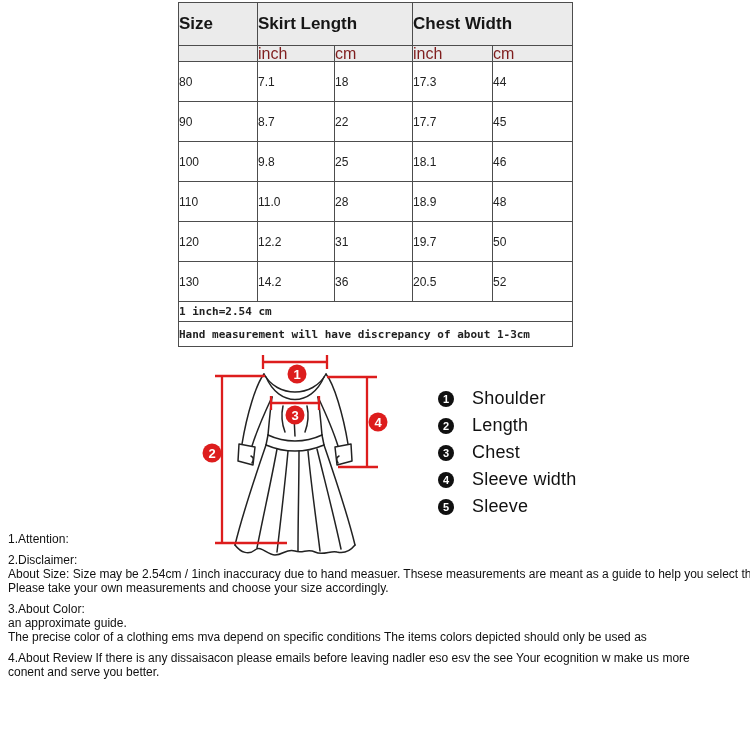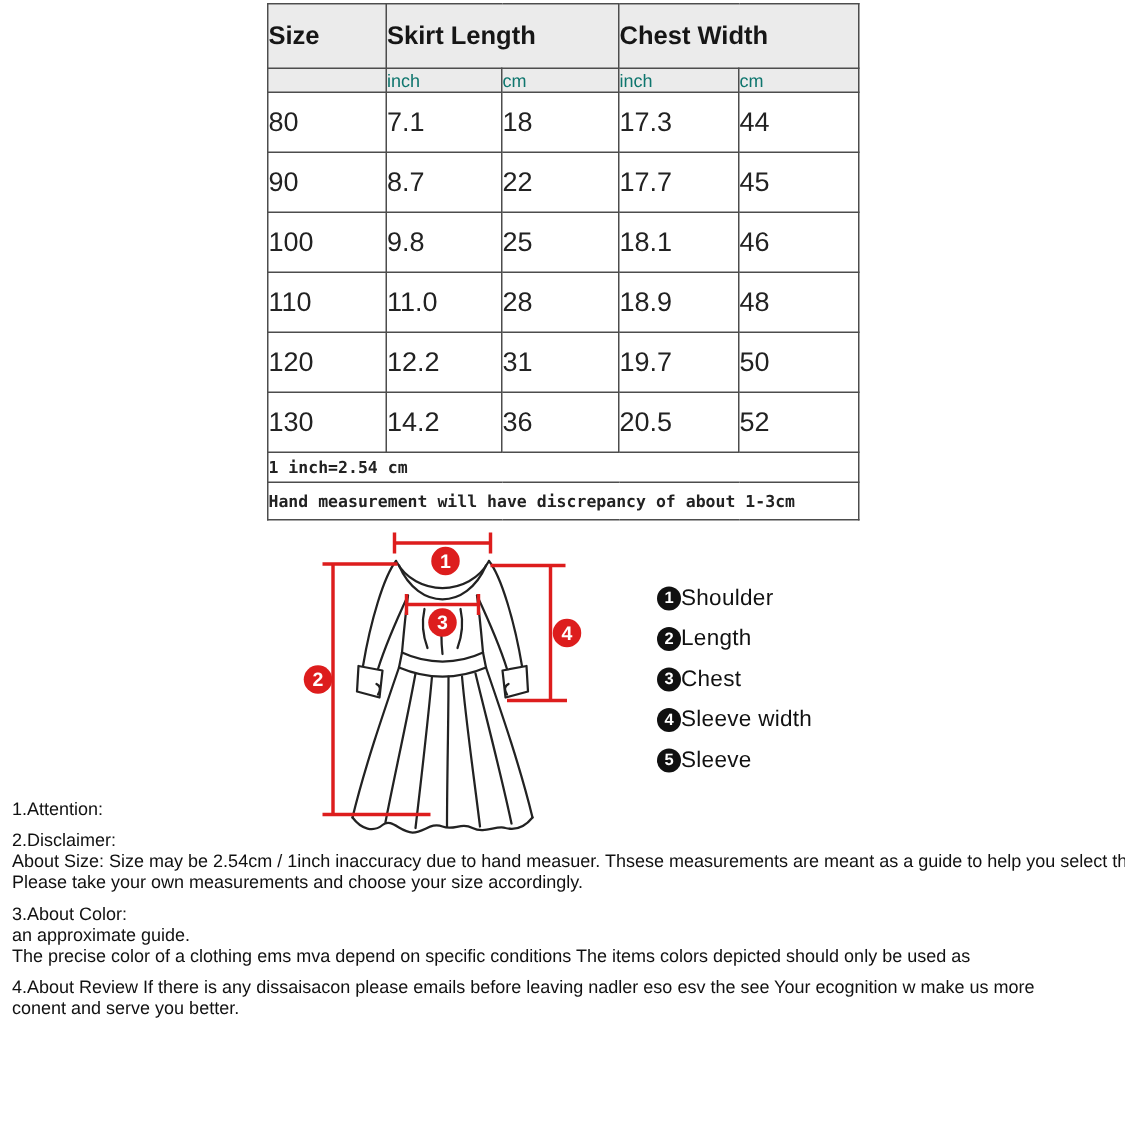--- a/index.html
+++ b/index.html
@@ -17,43 +17,43 @@
   table.size-chart{
     position:absolute;left:178px;top:2px;width:394px;
     border-collapse:collapse;table-layout:fixed;
   }
   table.size-chart td,table.size-chart th{
     border:1px solid var(--border);
     text-align:left;vertical-align:middle;
     color:#222;
   }
   tr.hdr th{height:43px;background:var(--header-bg);font-size:17px;font-weight:bold;color:#161616;}
-  tr.subhdr td{height:16px;background:var(--header-bg);font-size:12px;line-height:14px;color:#0f766e;}
-  tr.data td{height:40px;font-size:18px;}
+  tr.subhdr td{height:16px;background:var(--header-bg);font-size:16px;line-height:14px;color:#7f1d1d;}
+  tr.data td{height:40px;font-size:12px;}
   tr.note td{font-family:"DejaVu Sans Mono",monospace;font-weight:bold;font-size:11px;color:#222;}
   tr.note.n1 td{height:20px;margin-left:40px;}
   tr.note.n2 td{height:25px;}
 
   
   .diagram{position:absolute;left:195px;top:352px;width:210px;height:215px;}
   .diagram svg{display:block;width:100%;height:100%;}
   .sketch{fill:none;stroke:#222;stroke-width:1.5;stroke-linecap:round;stroke-linejoin:round;}
   .redline{fill:none;stroke:var(--accent);stroke-width:2.3;}
   .redcirc{fill:var(--accent);stroke:none;}
   .circnum{fill:#fff;font-family:"Liberation Sans",sans-serif;font-size:13px;font-weight:bold;text-anchor:middle;}
 
   
   .legend{position:absolute;left:438px;top:385px;}
   .legend-item{display:flex;align-items:center;height:27px;}
   .legend-num{
     width:16px;height:16px;border-radius:50%;background:#101010;color:#fff;
     font-size:11px;font-weight:bold;display:flex;align-items:center;justify-content:center;
     flex:0 0 16px;
   }
-  .legend-label{margin-left:0;font-size:15px;color:#111;letter-spacing:.2px;}
+  .legend-label{margin-left:18px;font-size:18px;color:#111;letter-spacing:.2px;}
 
   
   .footnotes{position:absolute;left:8px;top:532px;width:740px;font-size:12px;line-height:14px;color:#111;}
   .fn-section{margin-bottom:7px;}
   .fn-line{white-space:nowrap;}
 </style>
 </head>
 <body>
 
 <div class="canvas">

